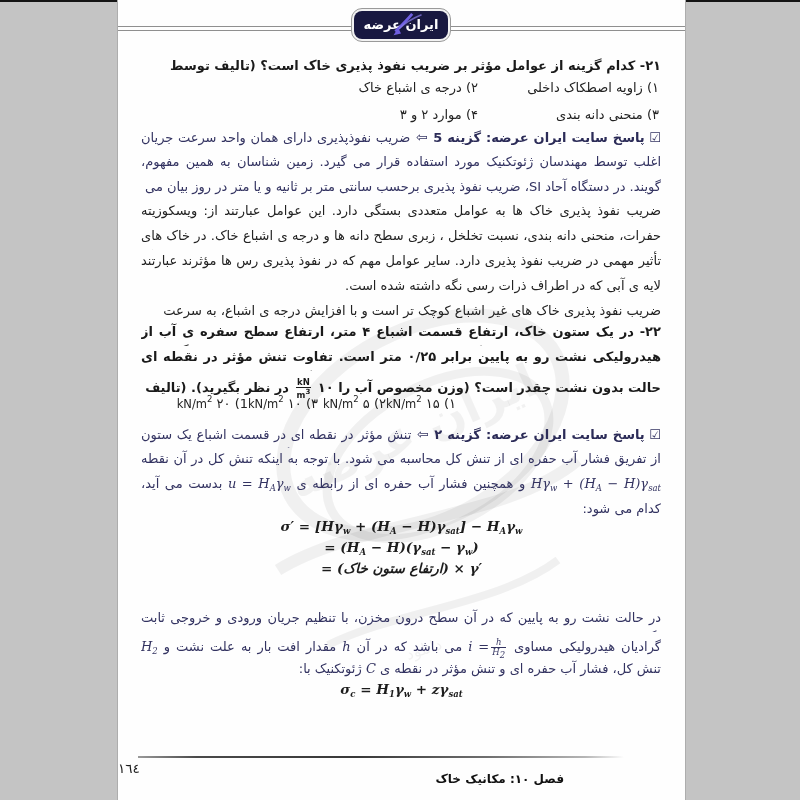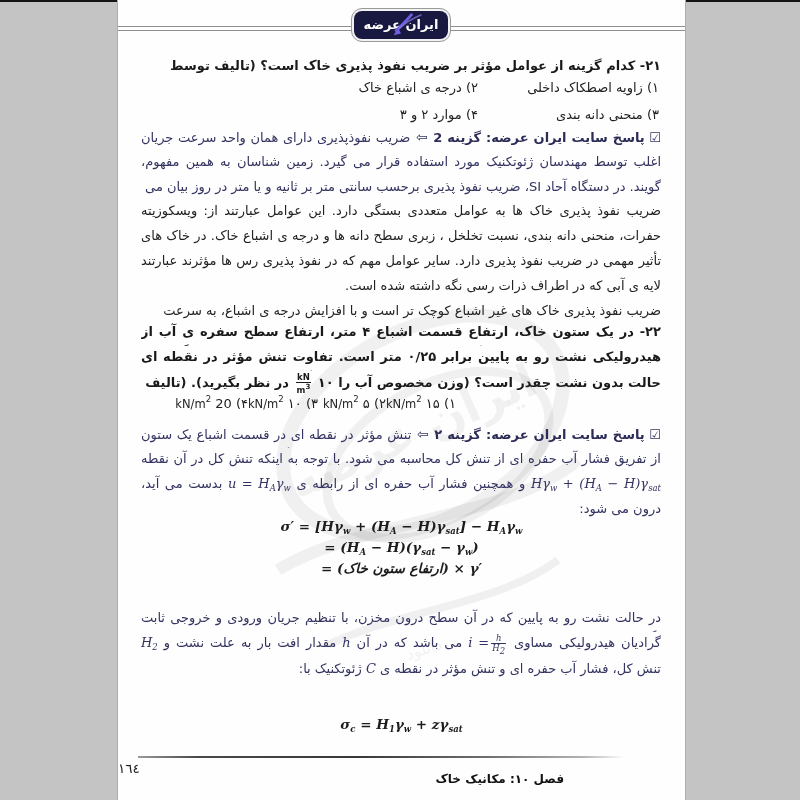--- a/index.html
+++ b/index.html
@@ -55,21 +55,21 @@
   .m sup{font-size:8.5px;line-height:0;vertical-align:6px;}
   .mline{
     position:absolute;left:0;right:0;text-align:center;height:21px;overflow:visible;
     font-family:"DejaVu Serif","DejaVu Sans","Liberation Serif",serif;font-style:italic;
     font-size:13.5px;color:#1c1c1c;direction:ltr;z-index:2;font-weight:bold;
   }
   .mline sub{font-size:8.5px;line-height:0;vertical-align:-3px;}
 
   .frac{
     display:inline-flex;flex-direction:column;align-items:center;vertical-align:middle;
-    line-height:1.05;margin:3px 2px;direction:ltr;
+    line-height:1.05;margin:8px 2px;direction:ltr;
   }
   .frac .fn,.frac .fd{font-size:8.5px;padding:0 1px;}
   .frac .fd{border-top:1px solid currentColor;text-align:right;}
   .unitfrac{font-family:"DejaVu Sans",sans-serif;font-style:normal;color:#1a1a1a;}
   .unit{font-family:"DejaVu Sans",sans-serif;font-style:normal;font-size:11.5px;color:#222;}
 
   
   .frule{
     position:absolute;left:20px;top:756px;width:486px;height:2px;z-index:2;
     background:linear-gradient(to right,#9a9a9a 0%,#4a4a4a 12%,#383838 45%,#6f6f6f 72%,#b5b5b5 92%,rgba(255,255,255,0) 100%);
@@ -118,21 +118,21 @@
 
   <div class="ln bold" style="top:56px">۲۱- کدام گزینه از عوامل مؤثر بر ضریب نفوذ پذیری خاک است؟ (تالیف توسط سایت ایران عرضه)</div>
 
   <div class="opt" style="top:80px;right:26px">۱) زاویه اصطکاک داخلی</div>
   <div class="opt" style="top:80px;right:207px">۲) درجه ی اشباع خاک</div>
   <div class="opt" style="top:107px;right:26px">۳) منحنی دانه بندی</div>
   <div class="opt" style="top:107px;right:207px">۴) موارد ۲ و ۳</div>
 
   <div class="ln j navy" style="top:127px">
     <span class="chk">☑</span>
-    <b>پاسخ سایت ایران عرضه: گزینه 2</b>
+    <b>پاسخ سایت ایران عرضه: گزینه 5</b>
     <span class="arr">⇦</span>
     <span>ضریب نفوذپذیری دارای همان واحد سرعت جریان است. نام ضریب نفوذ پذیری</span>
   </div>
   <div class="ln j navy" style="top:152px">اغلب توسط مهندسان ژئوتکنیک مورد استفاده قرار می گیرد. زمین شناسان به همین مفهوم، ضریب هدایت هیدرولیکی می</div>
   <div class="ln navy" style="top:177px">گویند. در دستگاه آحاد SI، ضریب نفوذ پذیری برحسب سانتی متر بر ثانیه و یا متر در روز بیان می شود.</div>
 
   <div class="ln j" style="top:201px">ضریب نفوذ پذیری خاک ها به عوامل متعددی بستگی دارد. این عوامل عبارتند از: ویسکوزیته سیال، اندازه و توزیع اندازه ای</div>
   <div class="ln j" style="top:226px">حفرات، منحنی دانه بندی، نسبت تخلخل ، زبری سطح دانه ها و درجه ی اشباع خاک. در خاک های رس دار ساختار خاک</div>
   <div class="ln j" style="top:251px">تأثیر مهمی در ضریب نفوذ پذیری دارد. سایر عوامل مهم که در نفوذ پذیری رس ها مؤثرند عبارتند از تمرکز یونی و ضخامت</div>
   <div class="ln" style="top:276px">لایه ی آبی که در اطراف ذرات رسی نگه داشته شده است.</div>
@@ -145,39 +145,39 @@
     <span class="frac unitfrac">
         <span class="fn">kN</span>
         <span class="fd">m<sup>3</sup></span>
       </span>
     <span>در نظر بگیرید). (تالیف توسط سایت ایران عرضه)</span>
   </div>
 
   <div class="opt" style="top:396px;right:229px"><span>۱) ۱۵</span> <span class="m unit">kN/m<sup>2</sup></span></div>
   <div class="opt" style="top:396px;right:299px"><span>۲) ۵</span> <span class="m unit">kN/m<sup>2</sup></span></div>
   <div class="opt" style="top:396px;right:367px"><span>۳) ۱۰</span> <span class="m unit">kN/m<sup>2</sup></span></div>
-  <div class="opt" style="top:396px;right:437px"><span>۴) 20</span> <span class="m unit">kN/m<sup>2</sup></span></div>
+  <div class="opt" style="top:396px;right:437px"><span>1) ۲۰</span> <span class="m unit">kN/m<sup>2</sup></span></div>
 
   <div class="ln j navy" style="top:424px">
     <span class="chk">☑</span>
     <b>پاسخ سایت ایران عرضه: گزینه ۲</b>
     <span class="arr">⇦</span>
     <span>تنش مؤثر در نقطه ای در قسمت اشباع یک ستون خاک اشباع بدون هرگونه نشت،</span>
   </div>
   <div class="ln j navy" style="top:449px">
     <span>از تفریق فشار آب حفره ای از تنش کل محاسبه می شود. با توجه به اینکه تنش کل در آن نقطه (نقطه A) از رابطه ی</span>
     <span class="m">σ =</span>
   </div>
   <div class="ln j navy" style="top:474px">
     <span class="m">Hγ<sub>w</sub> + (H<sub>A</sub> − H)γ<sub>sat</sub></span>
     <span>و همچنین فشار آب حفره ای از رابطه ی</span>
     <span class="m">u = H<sub>A</sub>γ<sub>w</sub></span>
     <span>بدست می آید، رابطه تنش مؤثر به صورت زیر</span>
   </div>
-  <div class="ln navy" style="top:499px">درون می شود:</div>
+  <div class="ln navy" style="top:499px">کدام می شود:</div>
 
   <div class="mline" style="top:518px">σ′ = [Hγ<sub>w</sub> + (H<sub>A</sub> − H)γ<sub>sat</sub>] − H<sub>A</sub>γ<sub>w</sub></div>
   <div class="mline" style="top:539px">= (H<sub>A</sub> − H)(γ<sub>sat</sub> − γ<sub>w</sub>)</div>
   <div class="mline" style="top:560px">= (ارتفاع ستون خاک) × γ′</div>
 
   <div class="ln j navy" style="top:608px">در حالت نشت رو به پایین که در آن سطح درون مخزن، با تنظیم جریان ورودی و خروجی ثابت نگه داشته شده است،</div>
   <div class="ln j navy" style="top:630px;height:28px;line-height:26px">
     <span>گرادیان هیدرولیکی مساوی</span>
     <span class="m" dir="ltr"><span>i =</span><span class="frac">
           <span class="fn">h</span>
@@ -188,19 +188,19 @@
     <span>مقدار افت بار به علت نشت و</span>
     <span class="m">H<sub>2</sub></span>
     
   </div>
   <div class="ln navy" style="top:659px">
     <span>تنش کل، فشار آب حفره ای و تنش مؤثر در نقطه ی</span>
     <span class="m">C</span>
     <span>ژئوتکنیک با:</span>
   </div>
 
-  <div class="mline" style="top:716px">σ<sub>c</sub> = H<sub>1</sub>γ<sub>w</sub> + zγ<sub>sat</sub></div>
+  <div class="mline" style="top:681px">σ<sub>c</sub> = H<sub>1</sub>γ<sub>w</sub> + zγ<sub>sat</sub></div>
 
   <div class="frule"></div>
   <div class="pagenum">١٦٤</div>
   <div class="chapter">فصل ۱۰: مکانیک خاک</div>
 
 </div>
 
 </body></html>

